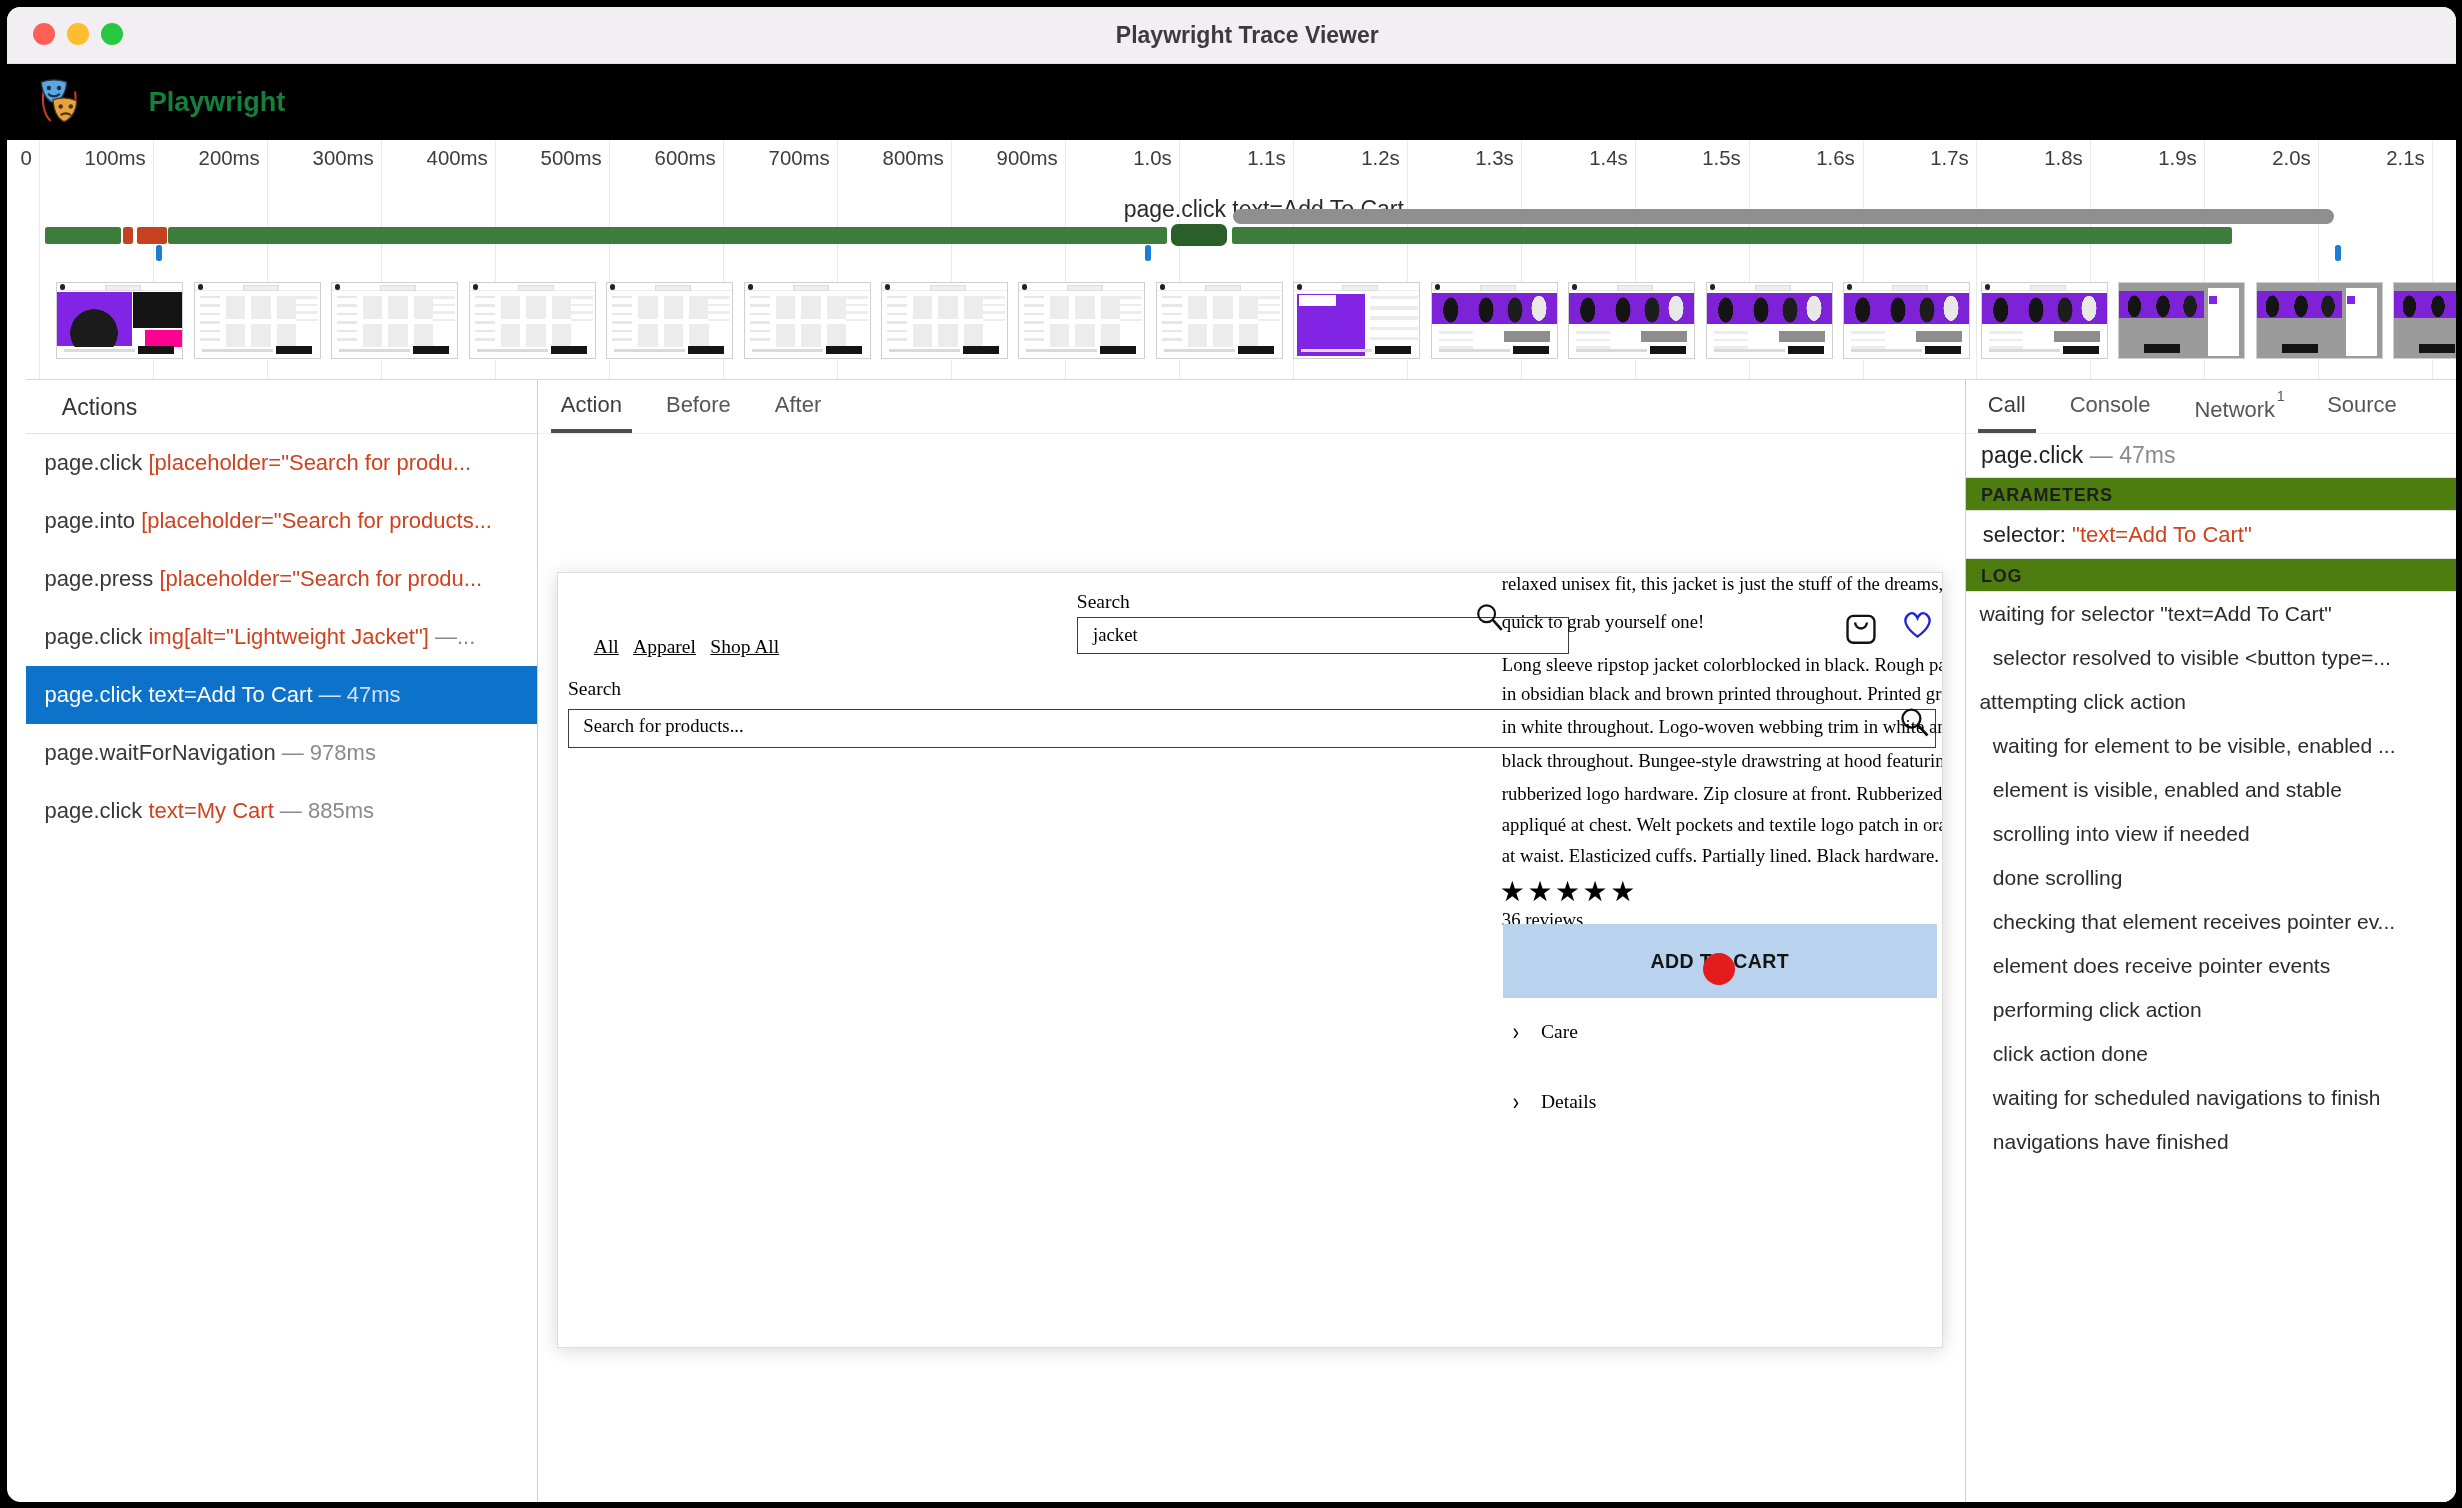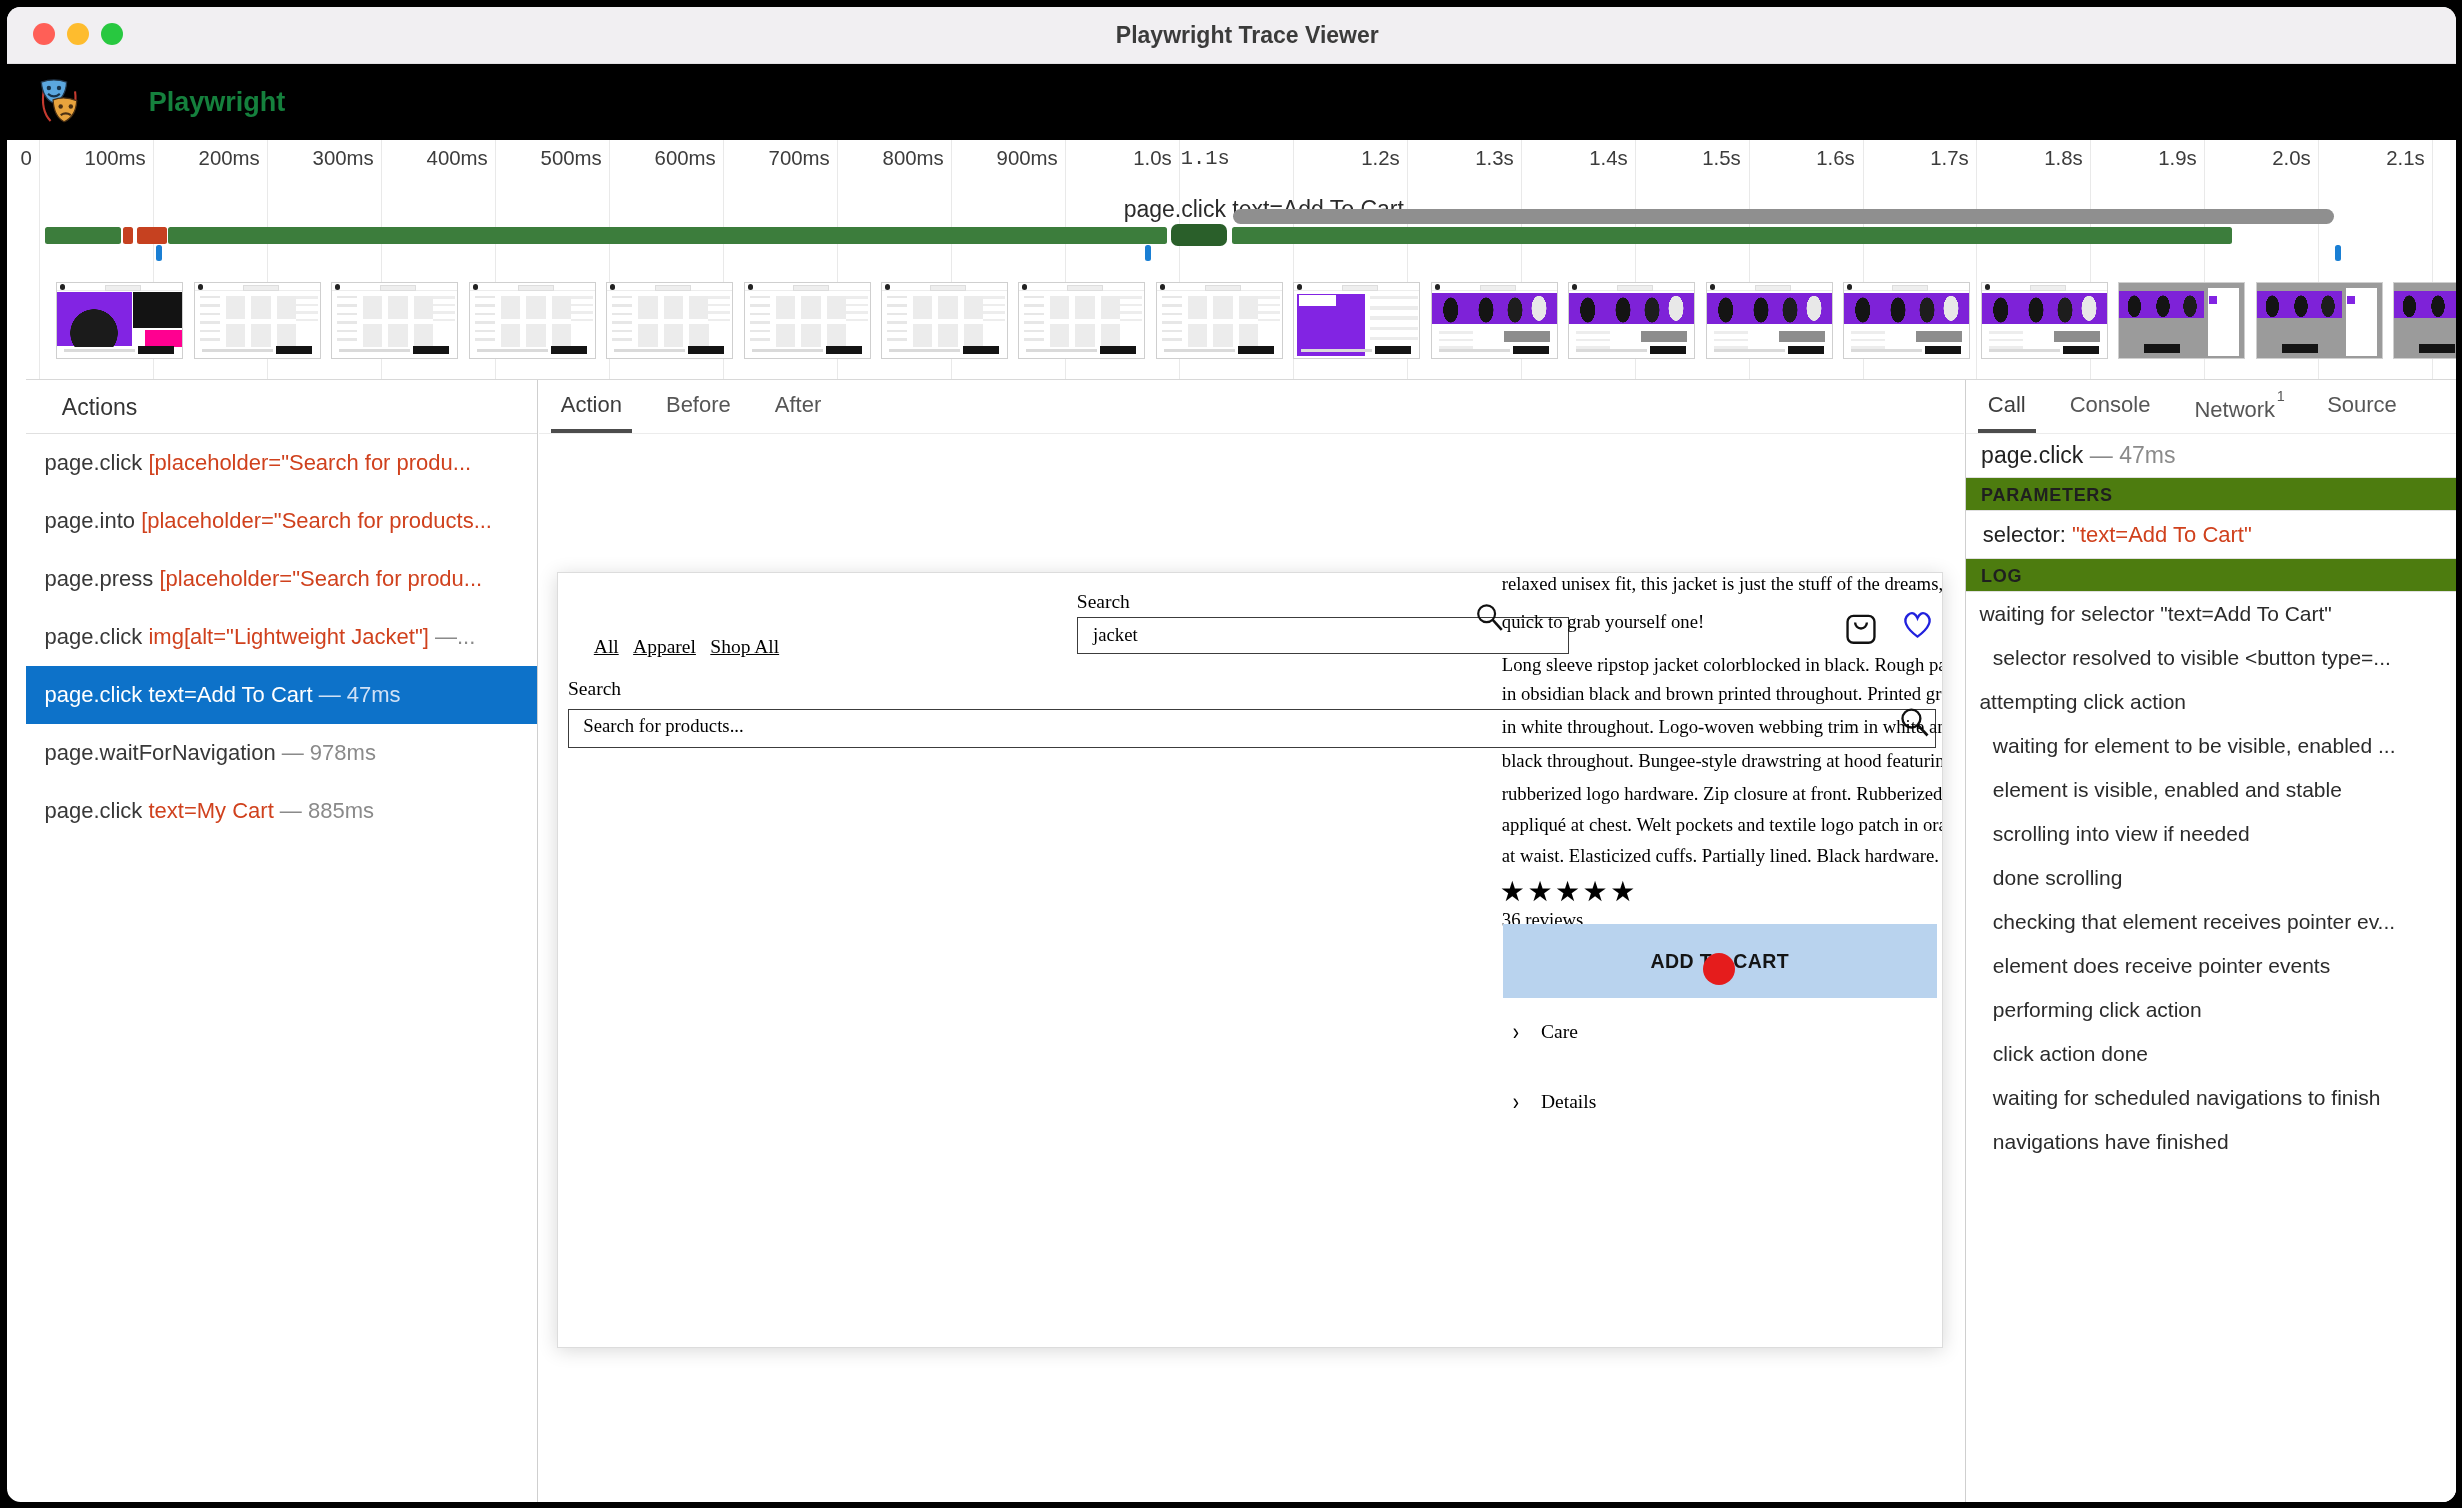--- a/index.html
+++ b/index.html
@@ -181,21 +181,21 @@
         <div class="tick-label" style="left: 29px;">100ms</div>
         <div class="tick-label" style="left: 143px;">200ms</div>
         <div class="tick-label" style="left: 257px;">300ms</div>
         <div class="tick-label" style="left: 371px;">400ms</div>
         <div class="tick-label" style="left: 485px;">500ms</div>
         <div class="tick-label" style="left: 599px;">600ms</div>
         <div class="tick-label" style="left: 713px;">700ms</div>
         <div class="tick-label" style="left: 827px;">800ms</div>
         <div class="tick-label" style="left: 941px;">900ms</div>
         <div class="tick-label" style="left: 1055px;">1.0s</div>
-        <div class="tick-label" style="left: 1113px; font-family: Liberation Mono, monospace;">1.1s</div>
+        <div class="tick-label" style="left: 1169px;">1.1s</div>
         <div class="tick-label" style="left: 1283px;">1.2s</div>
         <div class="tick-label" style="left: 1397px;">1.3s</div>
         <div class="tick-label" style="left: 1511px;">1.4s</div>
         <div class="tick-label" style="left: 1624px;">1.5s</div>
         <div class="tick-label" style="left: 1738px;">1.6s</div>
         <div class="tick-label" style="left: 1852px;">1.7s</div>
         <div class="tick-label" style="left: 1966px;">1.8s</div>
         <div class="tick-label" style="left: 2080px;">1.9s</div>
         <div class="tick-label" style="left: 2194px;">2.0s</div>
         <div class="tick-label" style="left: 2308px;">2.1s</div>

